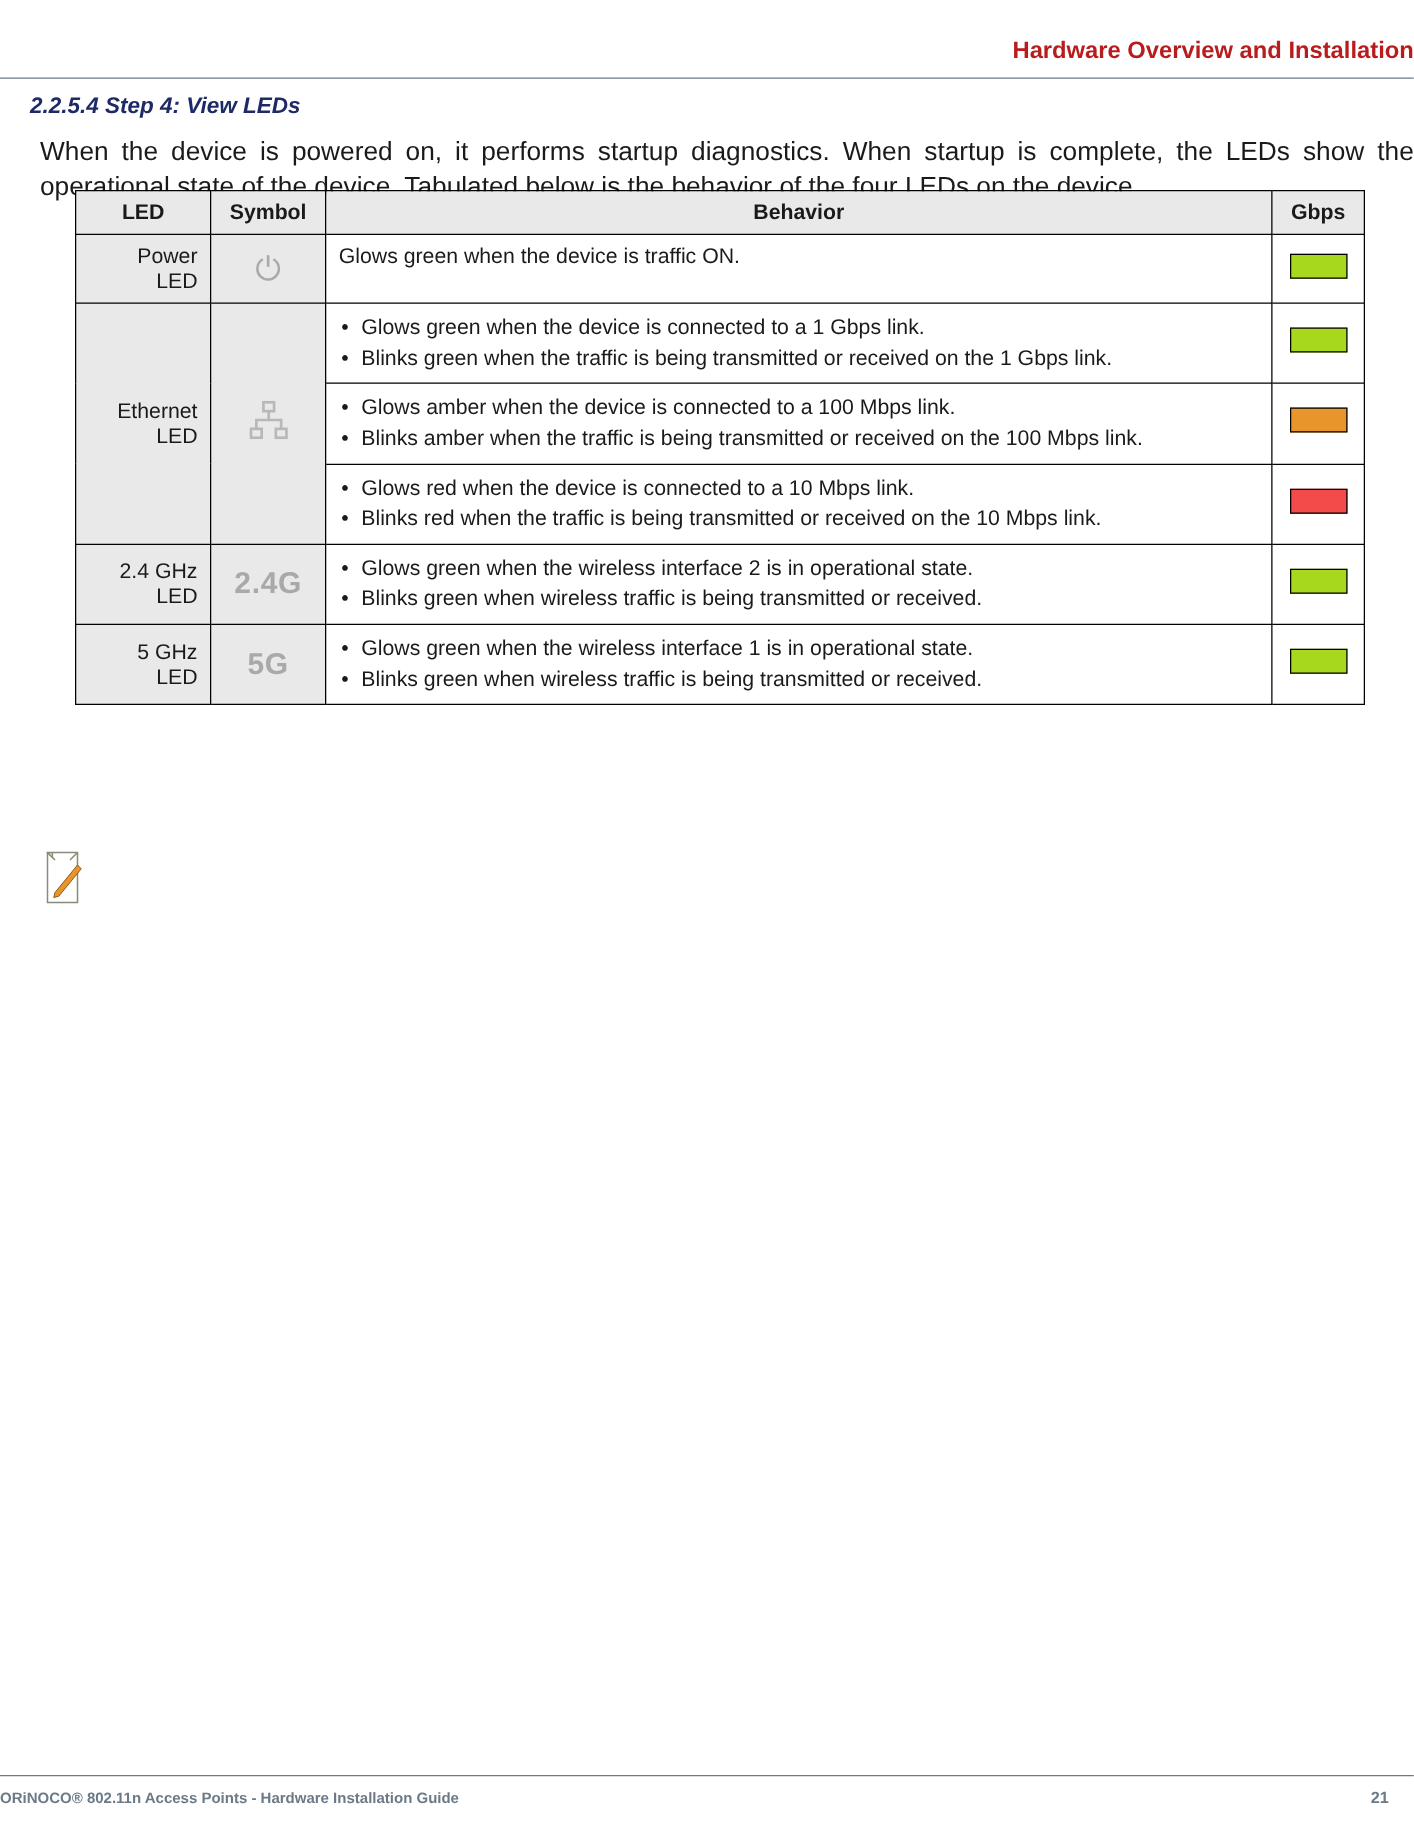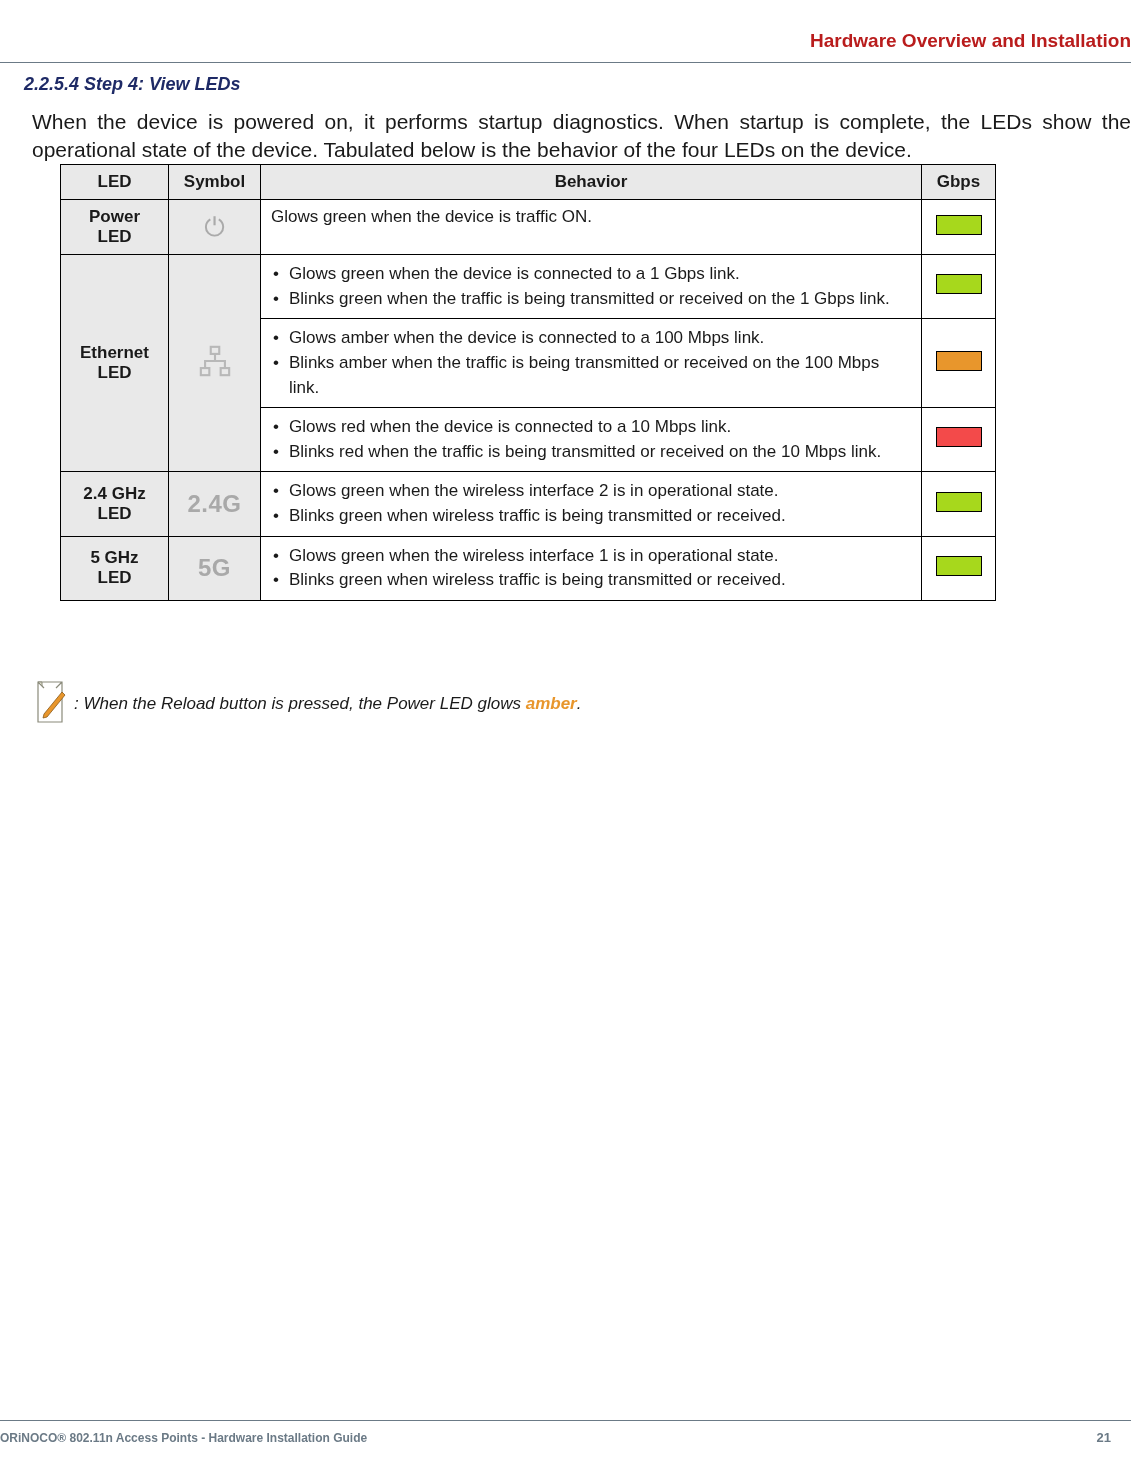--- a/index.html
+++ b/index.html
@@ -41,37 +41,37 @@
       position: absolute;
       top: 108px;
       left: 32px;
       right: 0;
       font-size: 21px;
       line-height: 1.35;
       text-align: justify;
     }
     .led-table {
       position: absolute;
-      top: 164px;
+      top: 152px;
       left: 60px;
-      width: 936px;
+      width: 1032px;
       border-collapse: collapse;
     }
     .led-table th, .led-table td {
       border: 1px solid #000;
       padding: 7px 10px;
       font-size: 17px;
       vertical-align: top;
     }
     .led-table thead th {
       background: #e9e9e9;
       font-weight: 700;
       text-align: center;
     }
-    .col-led { width: 108px; text-align: center; font-weight: 700; vertical-align: middle !important; background: #e9e9e9; }
+    .col-led { width: 108px; text-align: right; font-weight: 400; vertical-align: middle !important; background: #e9e9e9; }
     .col-symbol { width: 92px; text-align: center; vertical-align: middle !important; background: #e9e9e9; }
     .col-behavior { }
     .col-color { width: 74px; text-align: center; vertical-align: middle !important; }
     .swatch {
       display: inline-block;
       width: 46px;
       height: 20px;
       border: 1px solid #000;
     }
     ul.behavior-list { list-style: none; }
@@ -223,20 +223,17 @@
 </table>
 
 <div class="note-row">
   <span class="note-icon">
     <svg viewBox="0 0 36 44">
       <path d="M6 2 H30 V42 H6 Z M6 2 L12 8 M30 2 L24 8" fill="#fff" stroke="#8a8a7a" stroke-width="1.2"></path>
       <path d="M6 2 L10 6 L10 2 Z" fill="#d9d9c8" stroke="#8a8a7a" stroke-width="1"></path>
       <path d="M12 34 L30 12 L33 15 L15 37 L11 38 Z" fill="#e8962c" stroke="#8a5a1a" stroke-width="0.8"></path>
     </svg>
   </span>
-  <span class="note-text">
-    <span>: When the Reload button is pressed, the Power LED glows </span><span class="amber-word">amber</span><span>.</span>
-  </span>
 </div>
 
 <div class="footer-rule"></div>
 <div class="footer-left">ORiNOCO® 802.11n Access Points - Hardware Installation Guide</div>
 <div class="footer-right">21</div>
 
 </body></html>

